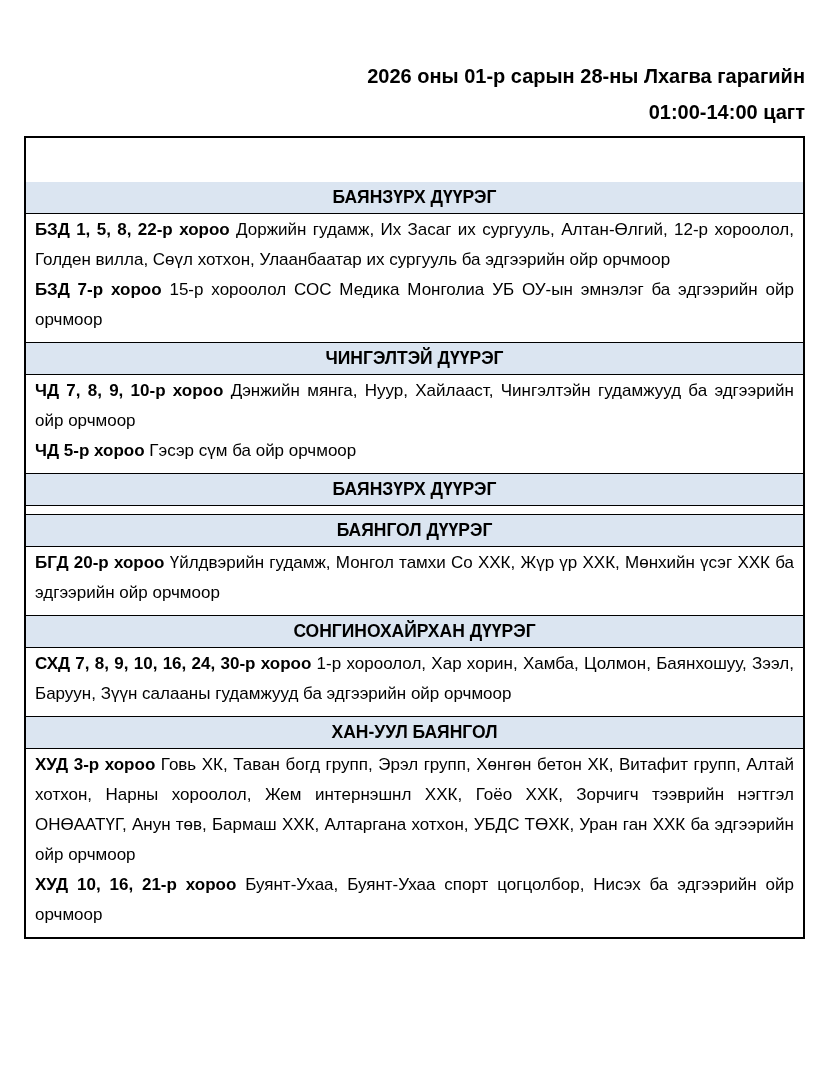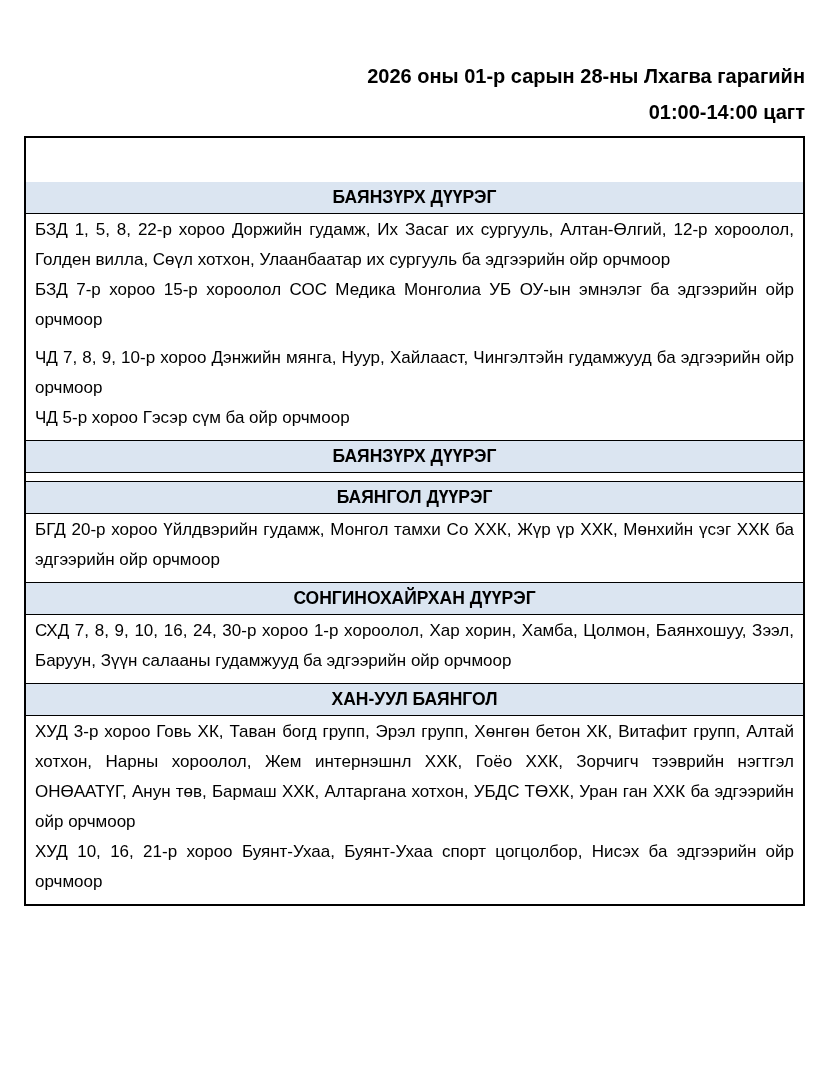--- a/index.html
+++ b/index.html
@@ -42,21 +42,21 @@
   }
   .section:first-child .section-header { border-top: none; margin-top: 44px; }
   .section-body {
     padding: 1px 9px 7px 9px;
   }
   .entry {
     font-size: 17px;
     line-height: 30px;
     text-align: justify;
   }
-  .khoroo { font-weight: normal; }
+  .khoroo { font-weight: bold; }
 </style>
 </head>
 <body>
 
 <div class="page">
   <div class="title-block">
     <div class="title-line">2026 оны 01-р сарын 28-ны Лхагва гарагийн</div>
     <div class="title-line">01:00-14:00 цагт</div>
   </div>
 
@@ -64,20 +64,21 @@
   <div class="section">
     <div class="section-header">БАЯНЗҮРХ ДҮҮРЭГ</div>
     <div class="section-body">
   <p class="entry"><span class="khoroo">БЗД 1, 5, 8, 22-р хороо</span> <span class="area">Доржийн гудамж, Их Засаг их сургууль, Алтан-Өлгий, 12-р хороолол, Голден вилла, Сөүл хотхон, Улаанбаатар их сургууль ба эдгээрийн ойр орчмоор</span></p>
 
   <p class="entry"><span class="khoroo">БЗД 7-р хороо</span> <span class="area">15-р хороолол СОС Медика Монголиа УБ ОУ-ын эмнэлэг ба эдгээрийн ойр орчмоор</span></p>
 </div>
   </div>
 
   <div class="section">
+    <div class="section-header">ЧИНГЭЛТЭЙ ДҮҮРЭГ</div>
     <div class="section-body">
   <p class="entry"><span class="khoroo">ЧД 7, 8, 9, 10-р хороо</span> <span class="area">Дэнжийн мянга, Нуур, Хайлааст, Чингэлтэйн гудамжууд ба эдгээрийн ойр орчмоор</span></p>
 
   <p class="entry"><span class="khoroo">ЧД 5-р хороо</span> <span class="area">Гэсэр сүм ба ойр орчмоор</span></p>
 </div>
   </div>
 
   <div class="section">
     <div class="section-header">БАЯНЗҮРХ ДҮҮРЭГ</div>
     <div class="section-body">

